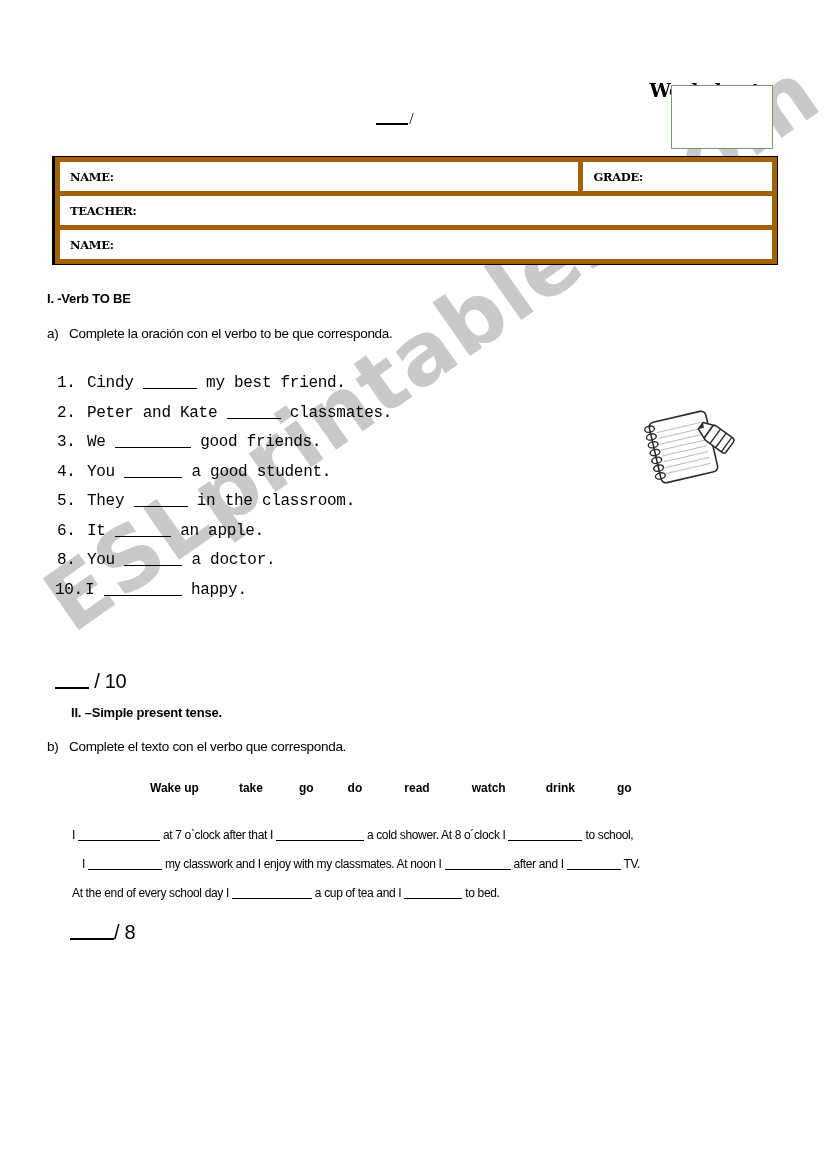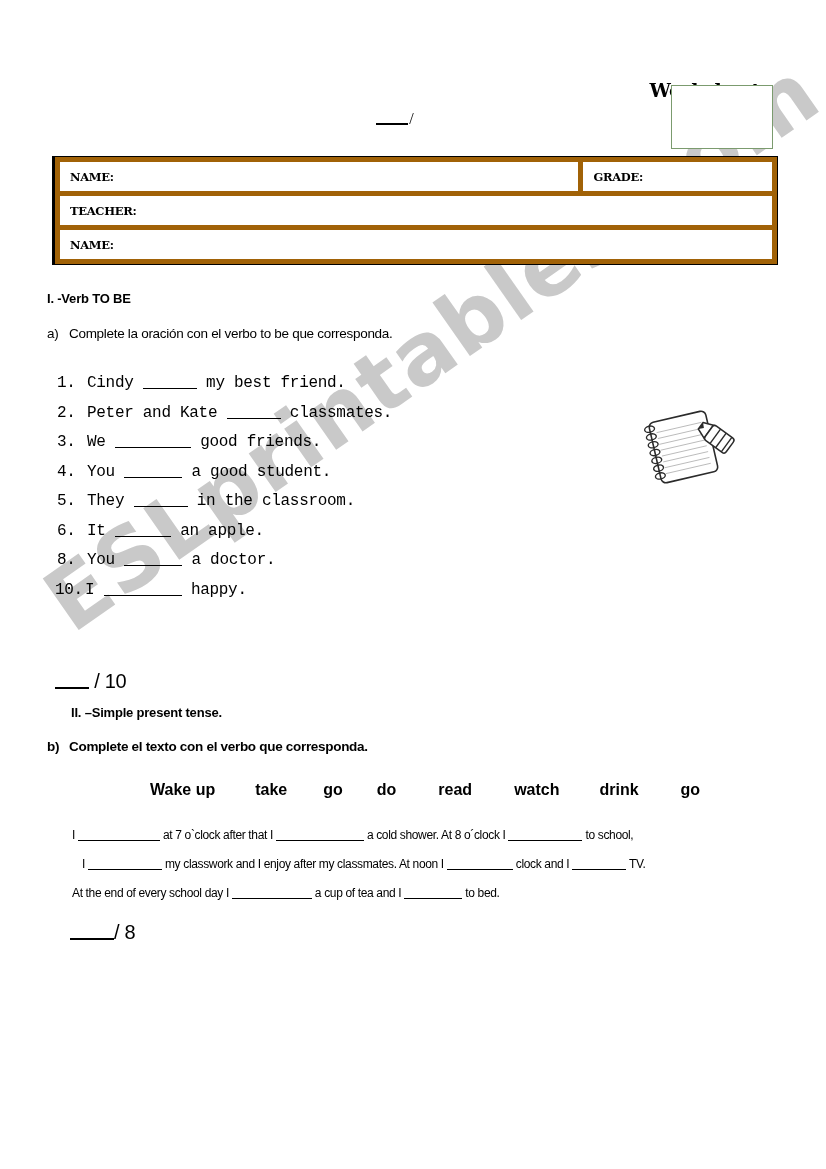--- a/index.html
+++ b/index.html
@@ -181,21 +181,21 @@
     vertical-align: -1px;
   }
 
   
   .wordbank {
     position: absolute;
     left: 150px;
     top: 781px;
     width: 600px;
     font-family: "Liberation Sans", sans-serif;
-    font-size: 16px;
+    font-size: 12px;
     font-weight: 700;
     white-space: nowrap;
   }
   .wordbank .w { display: inline-block; }
 
   
   .para {
     position: absolute;
     left: 72px;
     top: 828px;
@@ -272,29 +272,29 @@
         <div class="qitem"><span class="num wide">10.</span><span>I </span><span class="blank-u" style="width: 78px;"></span><span> happy.</span></div>
       </div>
 
     <div class="score-line" style="left:55px; top:670px;">
       <span class="blank"></span>
       <span>/ 10</span>
     </div>
 
     <div class="sec-head" style="left:47px; top:705px;padding-left:24px;">II. –Simple present tense.</div>
 
-    <div class="instr" style="left:47px; top:739px;font-weight:bold;">
+    <div class="instr" style="left:47px; top:739px;">
       <span class="marker">b)</span><span>Complete el texto con el verbo que corresponda.</span>
     </div>
 
     <div class="wordbank" id="wordbank"><span class="w" style="margin-left: 0px;">Wake up</span><span class="w" style="margin-left: 40px;">take</span><span class="w" style="margin-left: 36px;">go</span><span class="w" style="margin-left: 34px;">do</span><span class="w" style="margin-left: 42px;">read</span><span class="w" style="margin-left: 42px;">watch</span><span class="w" style="margin-left: 40px;">drink</span><span class="w" style="margin-left: 42px;">go</span></div>
 
     <div class="para" id="para">
         <div class="pline"><span>I </span><span class="blank-u" style="width: 82px;"></span><span> at 7 o`clock after that I </span><span class="blank-u" style="width: 88px;"></span><span> a cold shower. At 8 o´clock I </span><span class="blank-u" style="width: 74px;"></span><span> to school, </span></div>
-        <div class="pline indent"><span>I </span><span class="blank-u" style="width: 74px;"></span><span> my classwork and I enjoy after my classmates. At noon I </span><span class="blank-u" style="width: 66px;"></span><span> clock and I </span><span class="blank-u" style="width: 54px;"></span><span> TV. </span></div>
+        <div class="pline indent"><span>I </span><span class="blank-u" style="width: 74px;"></span><span> my classwork and I enjoy with my classmates. At noon I </span><span class="blank-u" style="width: 66px;"></span><span> after and I </span><span class="blank-u" style="width: 54px;"></span><span> TV. </span></div>
         <div class="pline"><span>At the end of every school day I </span><span class="blank-u" style="width: 80px;"></span><span> a cup of tea and I </span><span class="blank-u" style="width: 58px;"></span><span> to bed. </span></div>
       </div>
 
     <div class="score-line" style="left:70px; top:921px;">
       <span class="blank" style="width:44px;"></span><span>/ 8</span>
     </div>
 
     <div class="clipart">
       <svg viewBox="0 0 112 88" width="112" height="88" xmlns="http://www.w3.org/2000/svg">
         <g transform="rotate(-13 56 44)">

